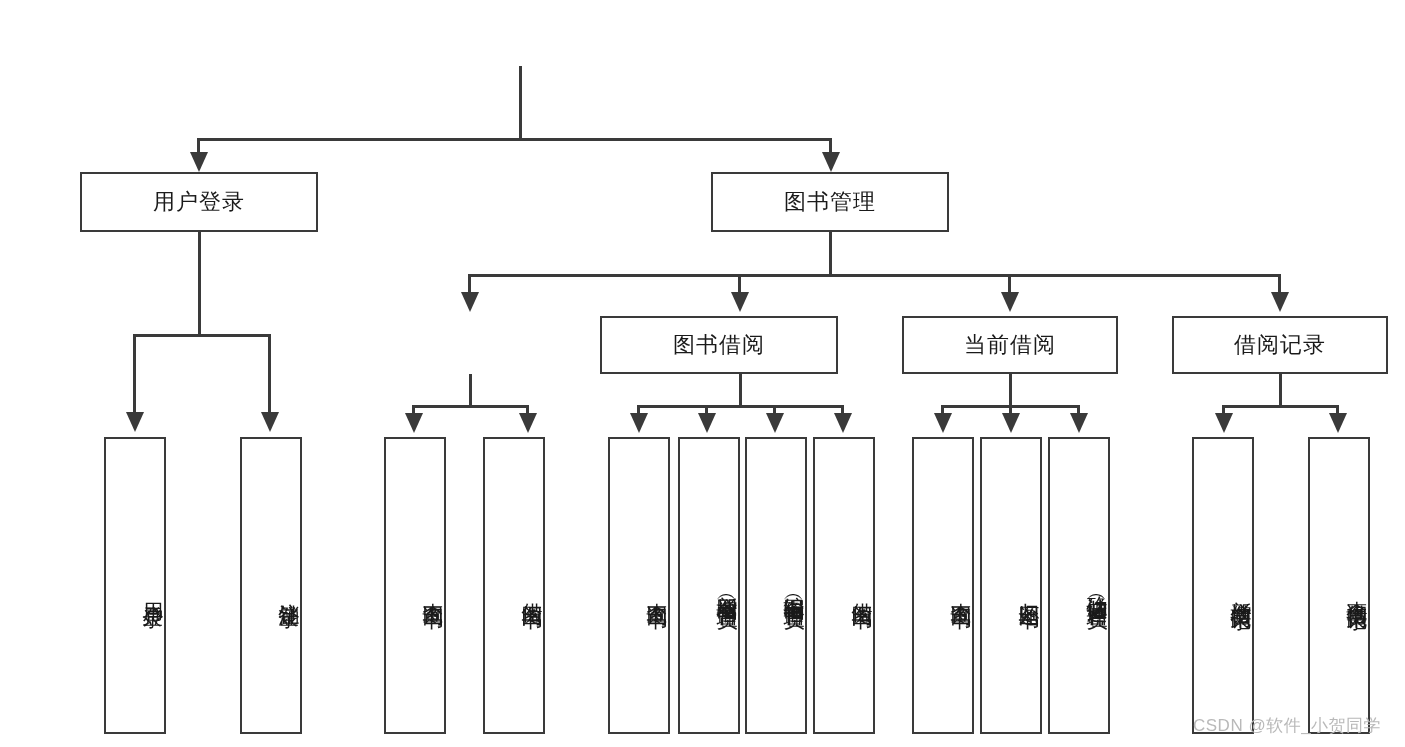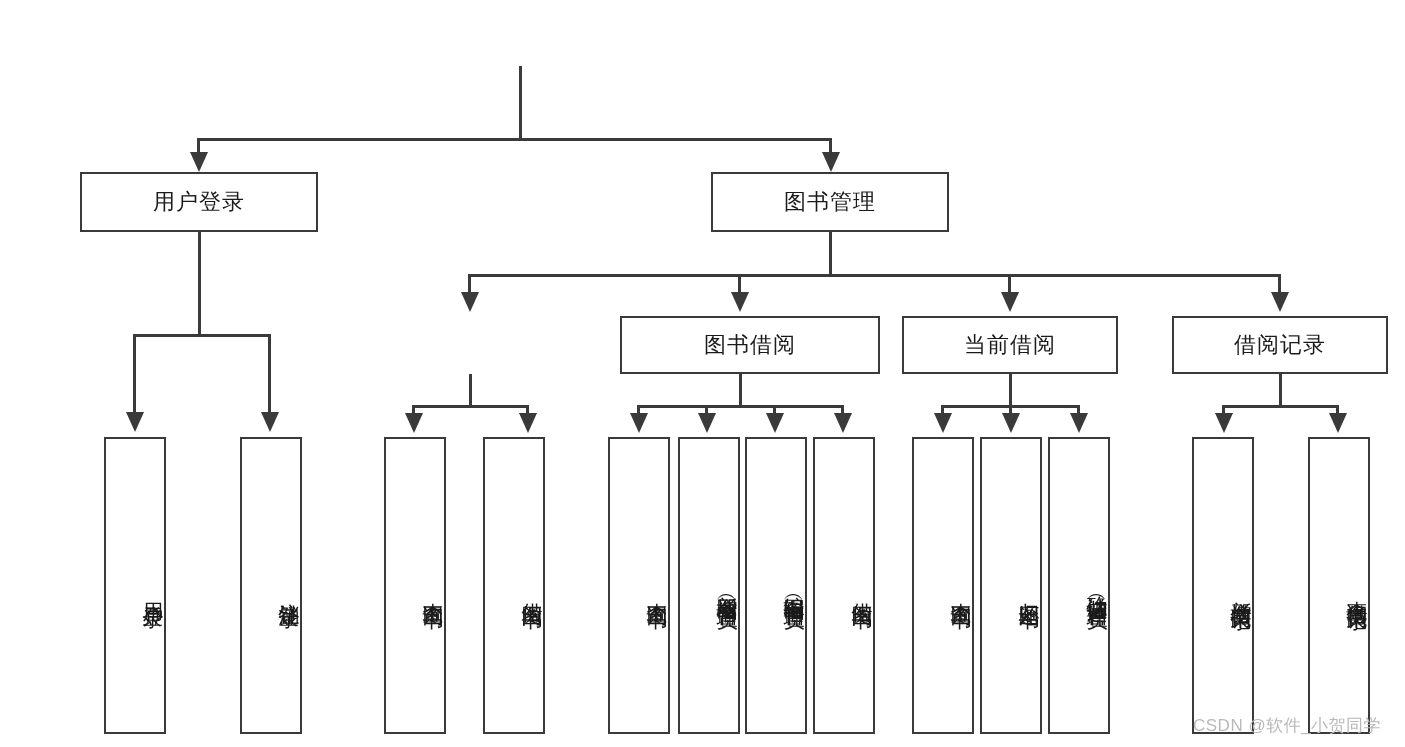--- a/index.html
+++ b/index.html
@@ -100,21 +100,21 @@
   <div class="edge h" style="left:468px; top:274px; width:812px; height:3px;"></div>
   <div class="edge v" style="left:468px; top:274px; width:3px; height:22px;"></div>
   <div class="arrow" style="left:461px; top:292px;"></div>
   <div class="edge v" style="left:738px; top:274px; width:3px; height:22px;"></div>
   <div class="arrow" style="left:731px; top:292px;"></div>
   <div class="edge v" style="left:1008px; top:274px; width:3px; height:22px;"></div>
   <div class="arrow" style="left:1001px; top:292px;"></div>
   <div class="edge v" style="left:1278px; top:274px; width:3px; height:22px;"></div>
   <div class="arrow" style="left:1271px; top:292px;"></div>
 
-  <div class="node horiz" style="left:620px; top:316px; width:260px; height:58px;">
+  <div class="node horiz" style="left:600px; top:316px; width:238px; height:58px;">
     <span>图书借阅</span>
   </div>
   <div class="node horiz" style="left:902px; top:316px; width:216px; height:58px;">
     <span>当前借阅</span>
   </div>
   <div class="node horiz" style="left:1172px; top:316px; width:216px; height:58px;">
     <span>借阅记录</span>
   </div>
 
   <div class="edge v" style="left:469px; top:374px; width:3px; height:34px;"></div>

